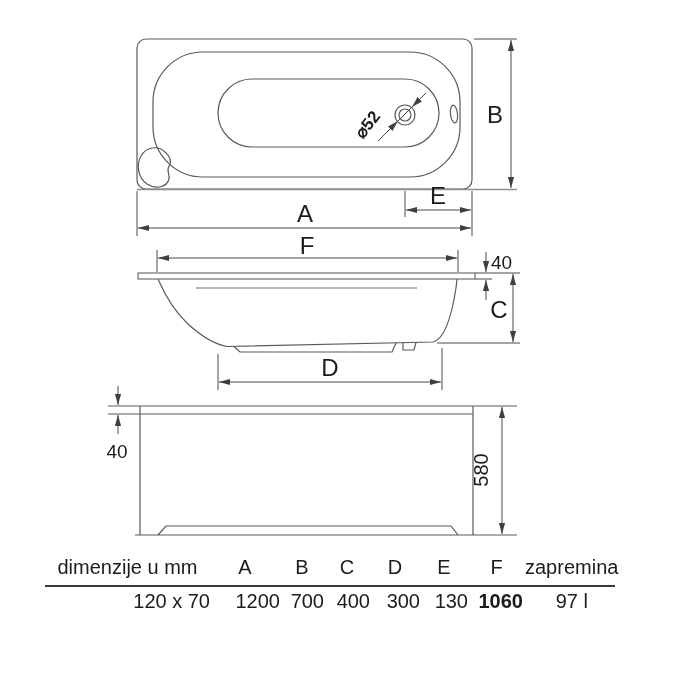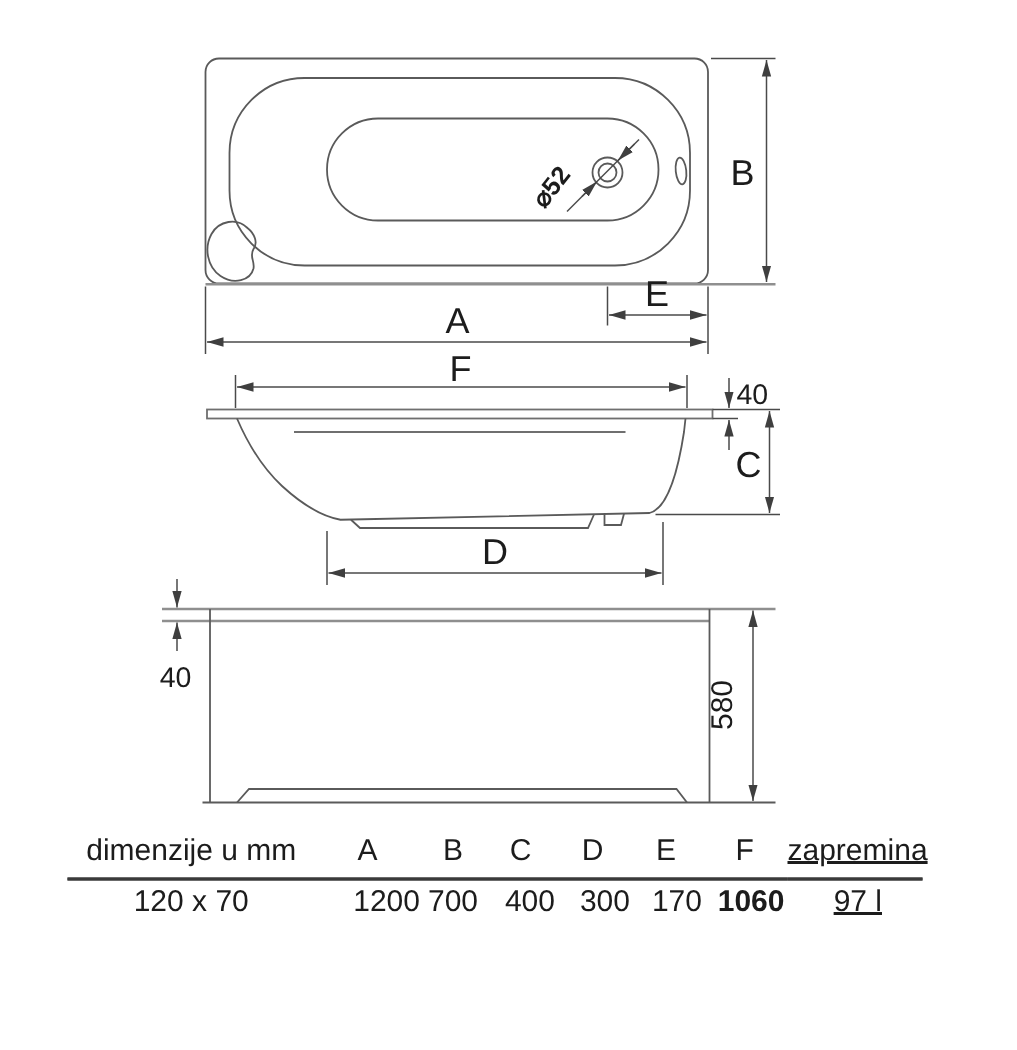--- a/index.html
+++ b/index.html
@@ -15,27 +15,27 @@
 
   #dimtable{
     position:absolute;left:45px;top:556px;width:570px;
     border-collapse:collapse;table-layout:fixed;
     font-size:20px;color:#1c1c1c;
   }
   #dimtable th{
     font-weight:normal;vertical-align:bottom;padding:0 0 6px 0;
     border-bottom:2px solid #3a3a3a;white-space:nowrap;
   }
-  #dimtable td{padding:0;height:22px;line-height:22px;white-space:nowrap;}
+  #dimtable td{padding:0;height:22px;line-height:22px;white-space:nowrap;text-align:right;}
   #dimtable tbody tr:first-child td{padding-top:3px;}
   .c-dim{text-align:center;margin-top:12px;}
   .c-a,.c-c,.c-d,.c-e{text-align:right;}
   .c-b{text-align:center;}
   .c-f{text-align:right;padding-right:2px !important;font-weight:bold;}
-  .c-vol{text-align:right;padding-right:27px !important;text-decoration:underline;}
+  .c-vol{text-align:right;padding-right:27px !important;}
   th.c-a,th.c-b,th.c-c,th.c-d,th.c-e,th.c-f,th.c-vol{text-align:center;padding-right:0 !important;}
 </style>
 </head>
 <body>
 
 <div id="stage">
 
   <svg id="drawing" width="678" height="552" viewBox="0 0 678 552">
     <defs>
       <marker id="ae" markerUnits="userSpaceOnUse" markerWidth="13" markerHeight="9" refX="11" refY="4.5" orient="auto">
@@ -150,19 +150,19 @@
         <th class="c-vol">zapremina</th>
       </tr>
     </thead>
     <tbody>
       <tr>
         <td class="c-dim">120 x 70</td>
         <td class="c-a">1200</td>
         <td class="c-b">700</td>
         <td class="c-c">400</td>
         <td class="c-d">300</td>
-        <td class="c-e">170</td>
+        <td class="c-e">130</td>
         <td class="c-f">1060</td>
         <td class="c-vol">97 l</td>
       </tr>
     </tbody>
   </table>
 </div>
 
 </body></html>

